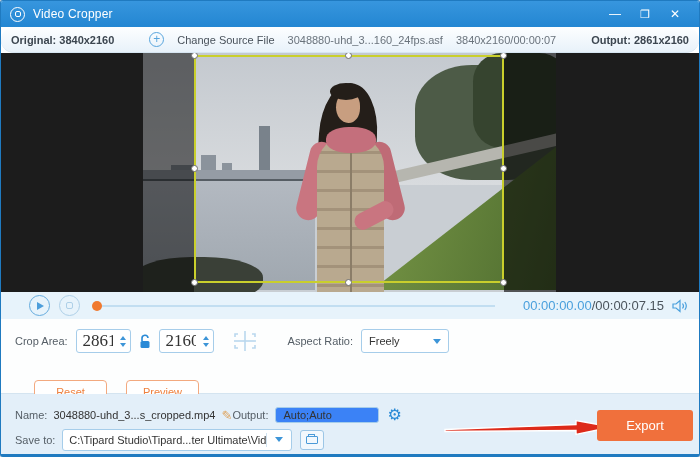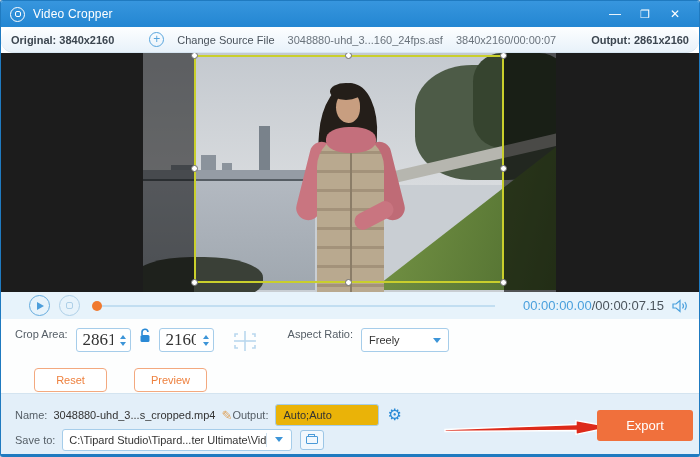--- a/index.html
+++ b/index.html
@@ -86,46 +86,46 @@
     border-bottom:4px solid transparent;margin-left:2px;}
   .sq{width:7px;height:7px;border:1.4px solid #aed0e8;border-radius:2px;}
   .gap8{width:9px;flex:none;}
   .slider{flex:1;position:relative;height:2px;background:#c2def1;margin:0 12px 0 14px;}
   .thumb{position:absolute;left:-2px;top:-4px;width:10px;height:10px;border-radius:50%;background:#f0792f;}
   .time{font-size:13px;white-space:nowrap;margin-left:16px;}
   .time .cur{color:#4aa0dd;} .time .tot{color:#4b545c;}
   .vol{margin-left:8px;display:flex;align-items:center;}
   
   .panel{height:75px;background:#fdfefe;border-bottom:1px solid #d4e4f0;padding:9px 0 0 14px;}
-  .row1{display:flex;align-items:flex-start;}
+  .row1{display:flex;align-items:center;}
   .lab{font-size:11px;color:#555e66;}
   .numbox{display:flex;align-items:center;border:1px solid #a6cdea;border-radius:3px;background:#fff;
     height:24px;width:55px;padding:0 4px 0 6px;margin-left:8px;}
   .numbox input{border:0;outline:none;width:30px;font-size:17px;color:#333;font-family:Liberation Serif, serif;background:transparent;}
   .spin{display:flex;flex-direction:column;gap:3px;margin-left:auto;}
   .sp-up{width:0;height:0;border-bottom:4px solid #3d95d8;border-left:3.5px solid transparent;border-right:3.5px solid transparent;}
   .sp-dn{width:0;height:0;border-top:4px solid #3d95d8;border-left:3.5px solid transparent;border-right:3.5px solid transparent;}
   .lockwrap{margin:0 7px;display:flex;align-items:center;}
   .crosswrap{margin-left:16px;display:flex;align-items:center;}
   .ar-lab{margin-left:28px;}
   .selbox{width:88px;height:24px;border:1px solid #a6cdea;border-radius:3px;background:#fff;
     display:flex;align-items:center;font-size:11px;color:#333;padding:0 7px;margin-left:8px;}
   .dda{width:0;height:0;border-top:5px solid #3d95d8;border-left:4px solid transparent;
     border-right:4px solid transparent;margin-left:auto;}
-  .row2{display:flex;gap:27px;margin:14px 0 0 19px;}
+  .row2{display:flex;gap:19px;margin:26px 0 0 19px;}
   .obtn{height:24px;padding:0 0;width:73px;border:1px solid #f3a97f;border-radius:4px;background:#fff;
     color:#ee813f;font-size:11px;font-family:inherit;}
   
   .bottom{height:61px;background:#e3eff9;position:relative;}
   .brow1{height:30px;display:flex;align-items:center;padding:12px 0 0 14px;font-size:11px;}
   .brow2{height:31px;display:flex;align-items:center;padding:0 0 0 14px;font-size:11px;}
   .bval{color:#333;margin-left:6px;white-space:nowrap;}
   .pencil{color:#dfa35c;font-size:13px;margin-left:6px;transform:rotate(0deg);}
   .out-lab{margin-left:0;}
-  .txtbox{height:22px;border:1px solid #a6cdea;border-radius:3px;background:#eab308;margin-left:7px;
+  .txtbox{height:16px;border:1px solid #a6cdea;border-radius:3px;background:#3b82f6;margin-left:7px;
     display:flex;align-items:center;}
   .txtbox input{border:0;outline:none;font-size:11px;color:#333;font-family:inherit;background:transparent;
     padding:0 7px;width:100%;}
   .outbox{width:104px;}
   .gear{color:#2a8ad6;font-size:16px;margin-left:8px;line-height:1;}
   .combo{width:230px;height:22px;border:1px solid #a6cdea;border-radius:3px;background:#fff;margin-left:7px;
     display:flex;align-items:center;}
   .combo .path{font-size:11px;color:#333;padding:0 6px;white-space:nowrap;overflow:hidden;flex:1;}
   .combo .sep{width:1px;height:14px;background:#cfe2f0;}
   .combo .dd{width:24px;display:flex;justify-content:center;}

